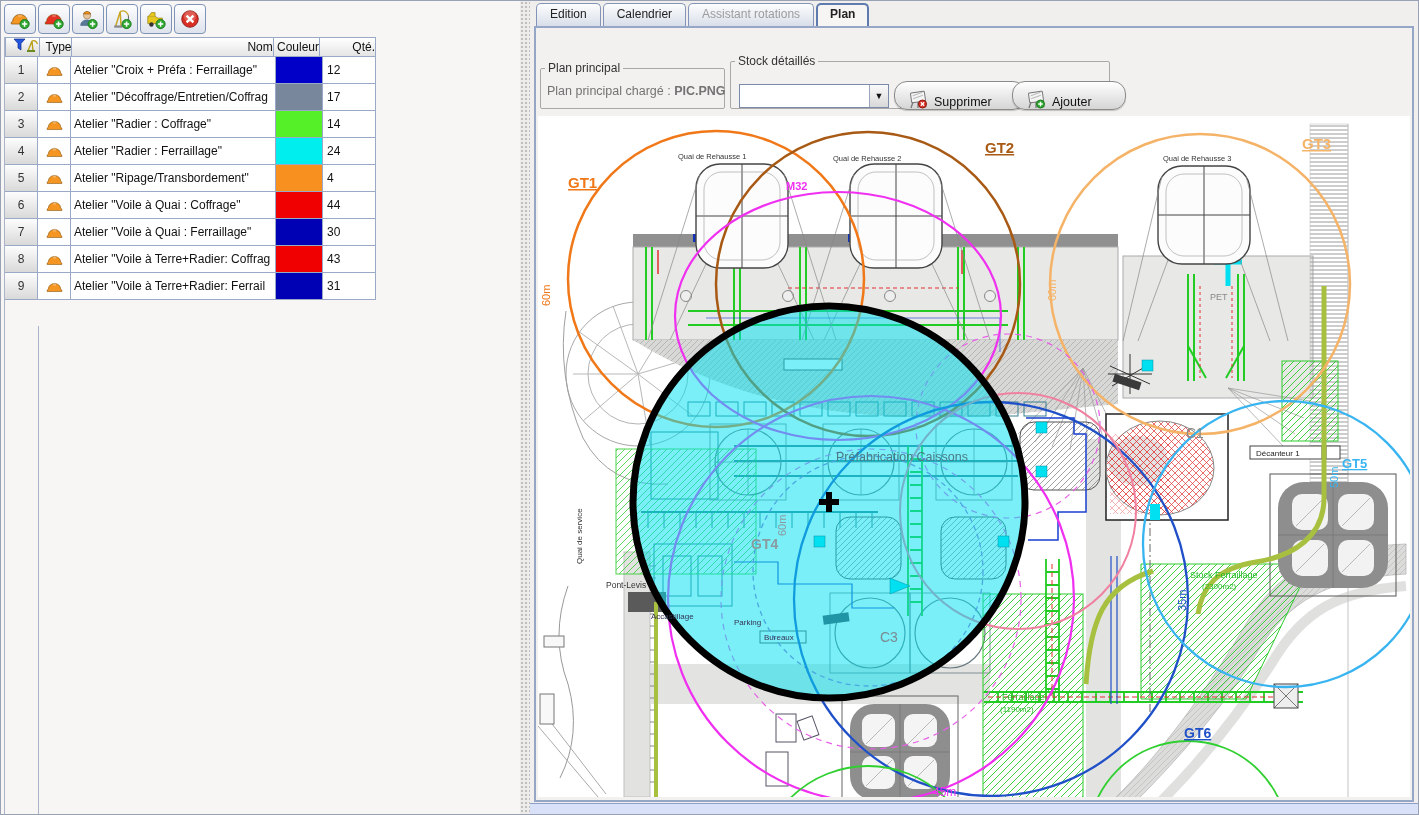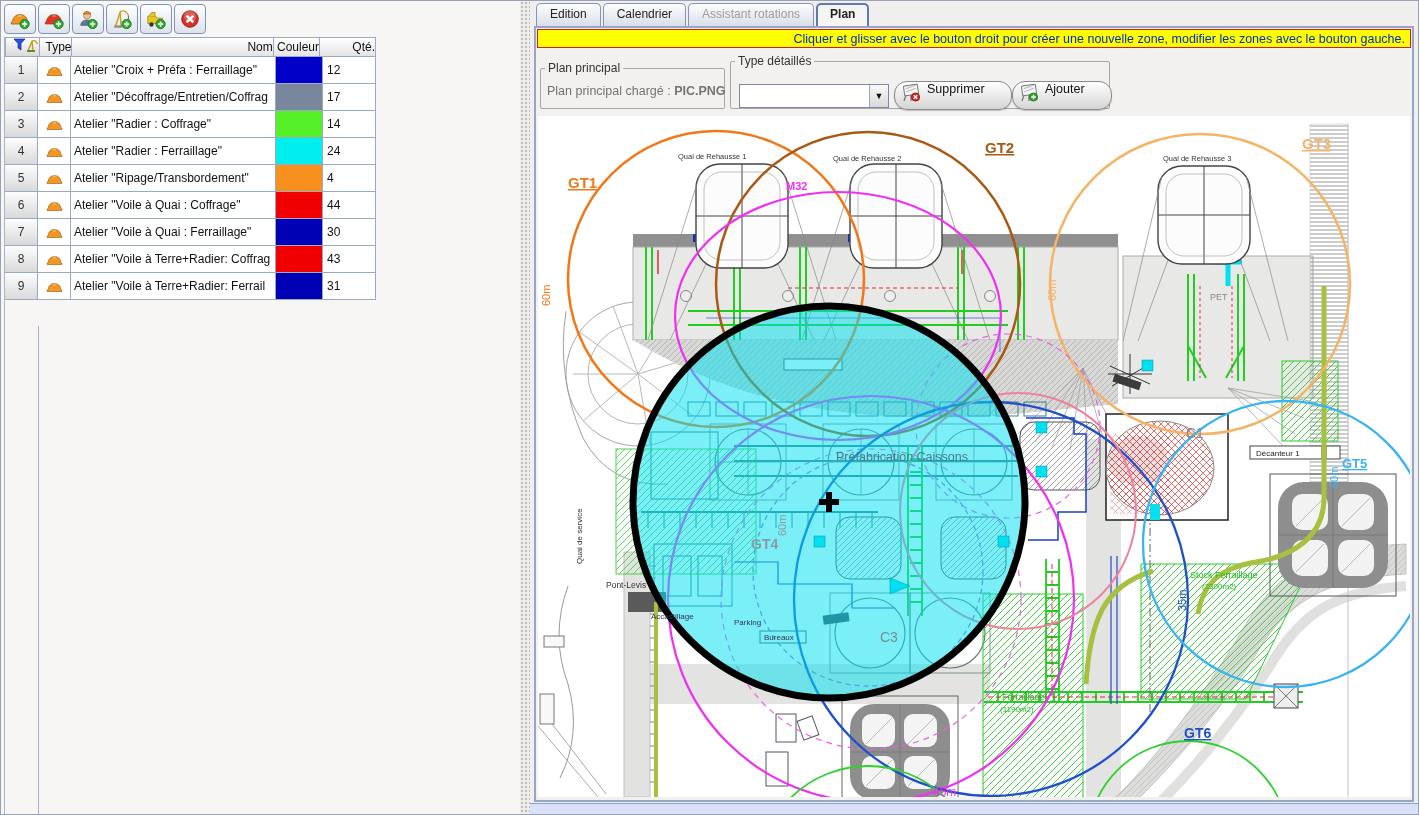--- a/index.html
+++ b/index.html
@@ -43,22 +43,22 @@
   legend{font-size:12px;padding:0 3px;margin-left:4px;}
   .fs-principal{left:4px;top:33px;width:183px;height:46px;}
   .fs-details{left:194px;top:26px;width:378px;height:53px;}
   .loaded-line{position:absolute;left:7px;top:22px;font-size:12.5px;color:#737373;white-space:nowrap;}
   .loaded-line b{font-weight:bold;}
   .combo{position:absolute;left:8px;top:16px;width:148px;height:22px;border:1px solid #7A8AA8;background:#FFF;display:flex;cursor:pointer;}
   .combo .val{flex:1;font-size:12px;line-height:20px;padding-left:4px;color:#222;}
   .combo .arrow{width:18px;border-left:1px solid #9AA6BC;background:linear-gradient(#FAFAFA,#D8D8D8);
                 display:flex;align-items:center;justify-content:center;font-size:9px;color:#111;}
   .pillbtn{position:absolute;top:13px;height:27px;border:1px solid #8A8A8A;border-radius:13px;
-           background:linear-gradient(#FFFFFF,#D5D5D5);display:flex;align-items:flex-start;gap:5px;
-           padding:0 5px;font-size:12.5px;color:#111;cursor:pointer;box-shadow:0 1px 1px rgba(0,0,0,.2);}
+           background:linear-gradient(#FFFFFF,#D5D5D5);display:flex;align-items:flex-end;gap:5px;
+           padding:0 12px;font-size:12.5px;color:#111;cursor:pointer;box-shadow:0 1px 1px rgba(0,0,0,.2);}
   .btn-supprimer{left:163px;width:106px;}
   .btn-ajouter{left:281px;width:88px;}
   .planarea{position:absolute;left:2px;top:88px;width:872px;height:681px;background:#FFF;}
   .planarea svg{display:block;}
   .bottomstrip{position:absolute;left:0;bottom:0;width:890px;height:13px;background:#D8E1F8;border-top:1px solid #8CA0C8;box-sizing:border-box;}
   .map-label{font-weight:bold;}
 </style>
 </head>
 <body>
 
@@ -293,31 +293,30 @@
 
   <div class="right-panel">
     <div class="tabs">
       <div class="tab normal">Edition</div>
       <div class="tab normal">Calendrier</div>
       <div class="tab disabled">Assistant rotations</div>
       <div class="tab active">Plan</div>
     </div>
 
     <div class="rcontent">
-      <div class="banner">Cliquer et glisser avec le bouton droit pour créer une nouvelle zone, modifier les zones avec le bouton gauche.</div>
 
       <fieldset class="fs-principal">
         <legend>Plan principal</legend>
       </fieldset>
       <div class="loaded-line" style="left:11px;top:56px;">
         <span>Plan principal chargé : </span><b>PIC.PNG</b>
       </div>
 
       <fieldset class="fs-details">
-        <legend>Type détaillés</legend>
+        <legend>Stock détaillés</legend>
         <div class="combo">
           <div class="val"></div>
           <div class="arrow">▼</div>
         </div>
         <div class="pillbtn btn-supprimer">
           <svg width="22" height="20" viewBox="0 0 20 20">
               <use href="#ic-easel"></use>
               <circle cx="14.5" cy="15" r="4" fill="#D93025" stroke="#8E1710"></circle>
               <path d="M12.8 13.3l3.4 3.4M16.2 13.3l-3.4 3.4" stroke="#FFF" stroke-width="1.3"></path>
             </svg>

